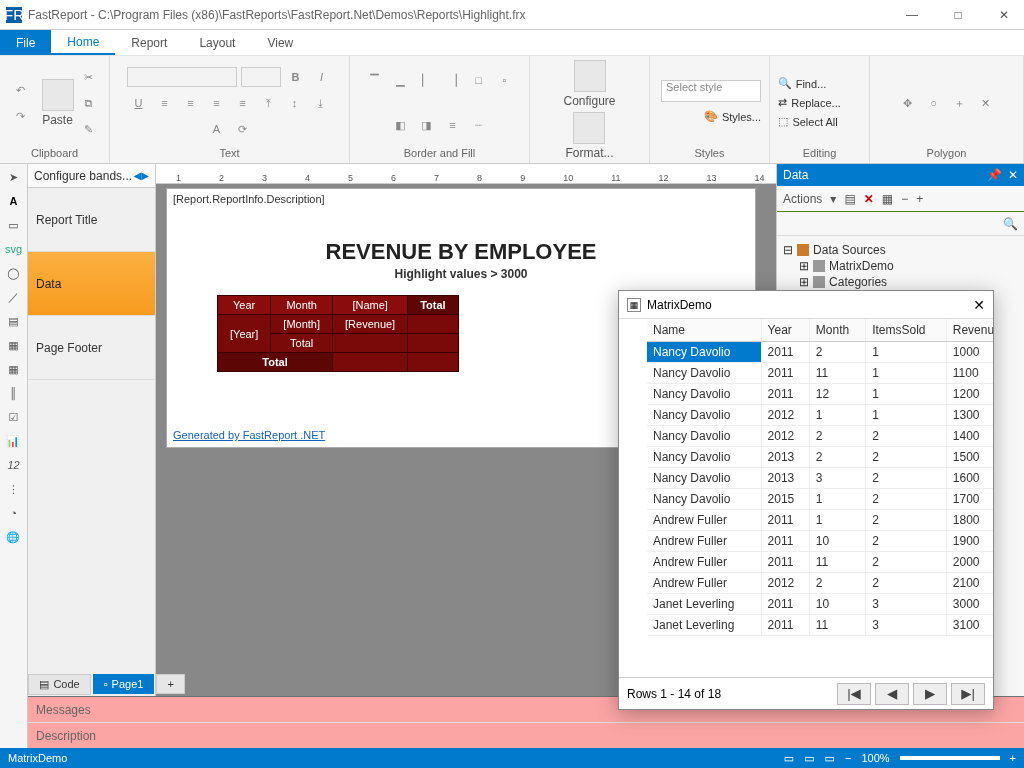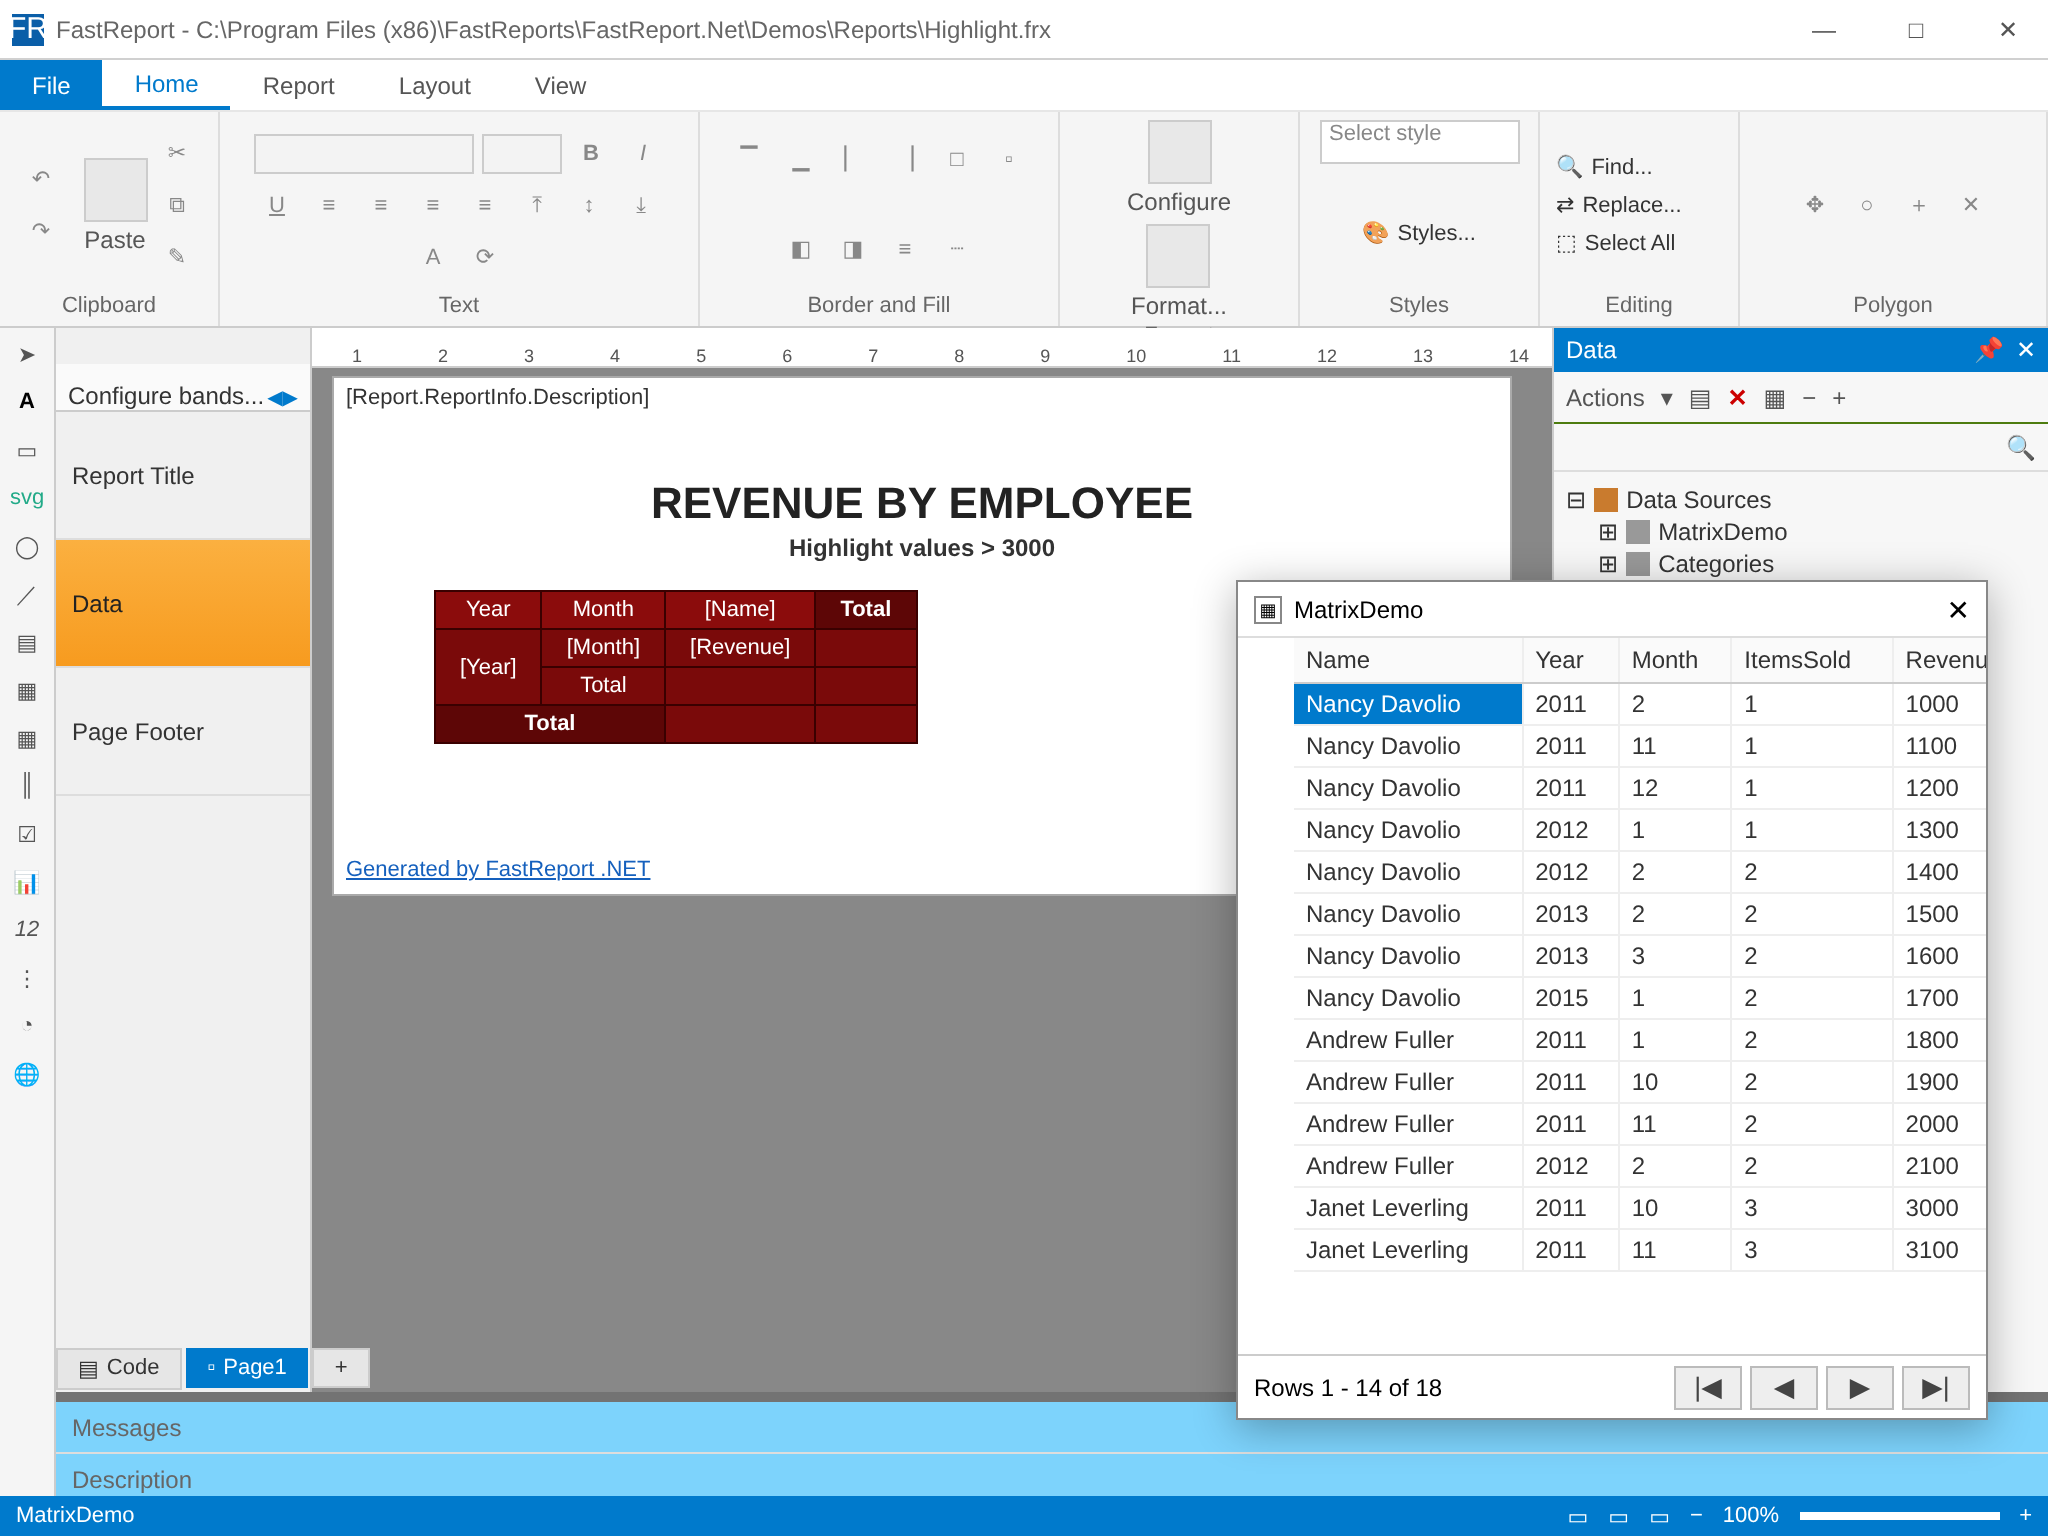--- a/index.html
+++ b/index.html
@@ -18,21 +18,21 @@
 .ribbon-group .label { text-align: center; color: #666; font-size: 11px; padding-top: 2px; }
 .ribbon-btn { display:inline-block; width:22px; height:22px; border:1px solid transparent; text-align:center; line-height:20px; color:#888; font-size:11px; cursor:pointer; }
 .ribbon-big { display:flex; flex-direction:column; align-items:center; gap:2px; color:#555; cursor:pointer; }
 .ribbon-big .glyph { width:32px; height:32px; background:#e8e8e8; border:1px solid #ccc; }
 .select-style { width:100px; height:22px; border:1px solid #ccc; background:#fff; padding:0 4px; color:#888; font-size:11px; }
 .editing-item { display:flex; align-items:center; gap:4px; color:#333; font-size:11px; cursor:pointer; padding:2px 0; }
 .main { position: relative; height: calc(768px - 30px - 26px - 108px - 20px); }
 .left-toolbox { position:absolute; left:0; top:0; width:28px; height:100%; background:#f5f5f5; border-right:1px solid #ccc; display:flex; flex-direction:column; align-items:center; gap:6px; padding-top:4px; }
 .left-toolbox .tbx { width:18px; height:18px; color:#555; font-size:11px; display:flex; align-items:center; justify-content:center; cursor:pointer; }
 .bands-col { position:absolute; left:28px; top:0; width:128px; height:100%; background:#f0f0f0; border-right:1px solid #ccc; }
-.bands-header { height:24px; display:flex; align-items:flex-end; padding:0 6px; color:#333; border-bottom:1px solid #ccc; background:#fafafa;margin-top:18px; }
+.bands-header { height:24px; display:flex; align-items:center; padding:0 6px; color:#333; border-bottom:1px solid #ccc; background:#fafafa; }
 .bands-header .expand { margin-left:auto; color:#007acc; font-size:10px; }
 .band-item { height:64px; display:flex; align-items:center; padding:0 8px; color:#333; border-bottom:1px solid #ddd; }
 .band-item.active { background: linear-gradient(#fbb040, #f79b1f); color:#222; }
 .design-surface { position:absolute; left:156px; top:0; right:248px; bottom:0; background:#888; overflow:hidden; }
 .ruler { height:20px; background:#fff; border-bottom:1px solid #ccc; font-size:9px; color:#555; display:flex; align-items:flex-end; padding-left:20px; gap:38px; }
 .page { margin:4px 0 0 10px; background:#fff; width:590px; height:260px; position:relative; border:1px solid #aaa; }
 .field-desc { position:absolute; left:6px; top:4px; font-size:11px; color:#333; }
 .report-title { position:absolute; left:0; right:0; top:50px; text-align:center; font-size:22px; font-weight:bold; color:#222; }
 .report-sub { position:absolute; left:0; right:0; top:78px; text-align:center; font-size:12px; font-weight:bold; color:#333; }
 .matrix { position:absolute; left:50px; top:106px; border-collapse:collapse; }
@@ -47,21 +47,21 @@
 .right-panel .actions .red { color:#cc0000; font-weight:bold; }
 .search-row { height:24px; border-bottom:1px solid #ddd; display:flex; align-items:center; justify-content:flex-end; padding:0 6px; color:#888; }
 .tree { padding:6px 6px; font-size:12px; color:#333; }
 .tree .node { display:flex; align-items:center; gap:4px; padding:1px 0; }
 .tree .indent1 { padding-left:16px; }
 .cube { width:12px; height:12px; background:#c97b2e; display:inline-block; }
 .tbl-ic { width:12px; height:12px; background:#999; display:inline-block; }
 .bottom-tabs { position:absolute; left:28px; bottom:52px; height:24px; display:flex; align-items:center; gap:2px; }
 .bottom-tabs .bt { padding:3px 10px; background:#e6e6e6; border:1px solid #ccc; font-size:11px; color:#333; display:flex; align-items:center; gap:4px; cursor:pointer; }
 .bottom-tabs .bt.active { background:#007acc; color:#fff; border-color:#007acc; }
-.bottom-panes { position:absolute; left:28px; right:0; bottom:0; height:52px; background:#7dd3fc; border-top:5px solid #737373; }
+.bottom-panes { position:absolute; left:28px; right:0; bottom:0; height:52px; background:#fca5a5; border-top:1px solid #737373; }
 .bottom-panes .row { height:26px; display:flex; align-items:center; padding:0 8px; border-bottom:1px solid #ddd; color:#666; }
 .statusbar { position:absolute; left:0; right:0; bottom:0; height:20px; background:#007acc; color:#fff; display:flex; align-items:center; padding:0 8px; font-size:11px; }
 .statusbar .right { margin-left:auto; display:flex; align-items:center; gap:10px; }
 
 .datawin { position:absolute; left:618px; top:290px; width:376px; height:420px; background:#fff; border:1px solid #888; box-shadow:0 4px 20px rgba(0,0,0,0.3); display:flex; flex-direction:column; }
 .datawin .dwh { height:28px; display:flex; align-items:center; padding:0 8px; border-bottom:1px solid #ddd; }
 .datawin .dwh .ic { width:14px; height:14px; border:1px solid #888; margin-right:6px; font-size:9px; display:flex; align-items:center; justify-content:center; }
 .datawin .dwh .close { margin-left:auto; font-size:14px; cursor:pointer; }
 .datawin table { width:100%; border-collapse:collapse; font-size:12px;margin-left:28px; }
 .datawin th { text-align:left; padding:4px 6px; border-bottom:1px solid #ccc; border-right:1px solid #eee; background:#fafafa; font-weight:normal; color:#333; }
@@ -153,21 +153,21 @@
         <span>Configure</span>
       </div>
       <div class="ribbon-big">
         <div class="glyph"></div>
         <span>Format...</span>
       </div>
     </div>
     <div class="label">Format</div>
   </div>
   <div class="ribbon-group" style="width:120px">
-    <div class="body" style="flex-direction:row;align-items:flex-start;gap:6px">
+    <div class="body" style="flex-direction:column;align-items:flex-end;gap:6px">
       <div class="select-style">Select style</div>
       <div class="editing-item">
           <span>🎨</span>
           <span>Styles...</span>
         </div>
     </div>
     <div class="label">Styles</div>
   </div>
   <div class="ribbon-group" style="width:100px">
     <div class="body" style="flex-direction:column;align-items:flex-start;gap:2px">

